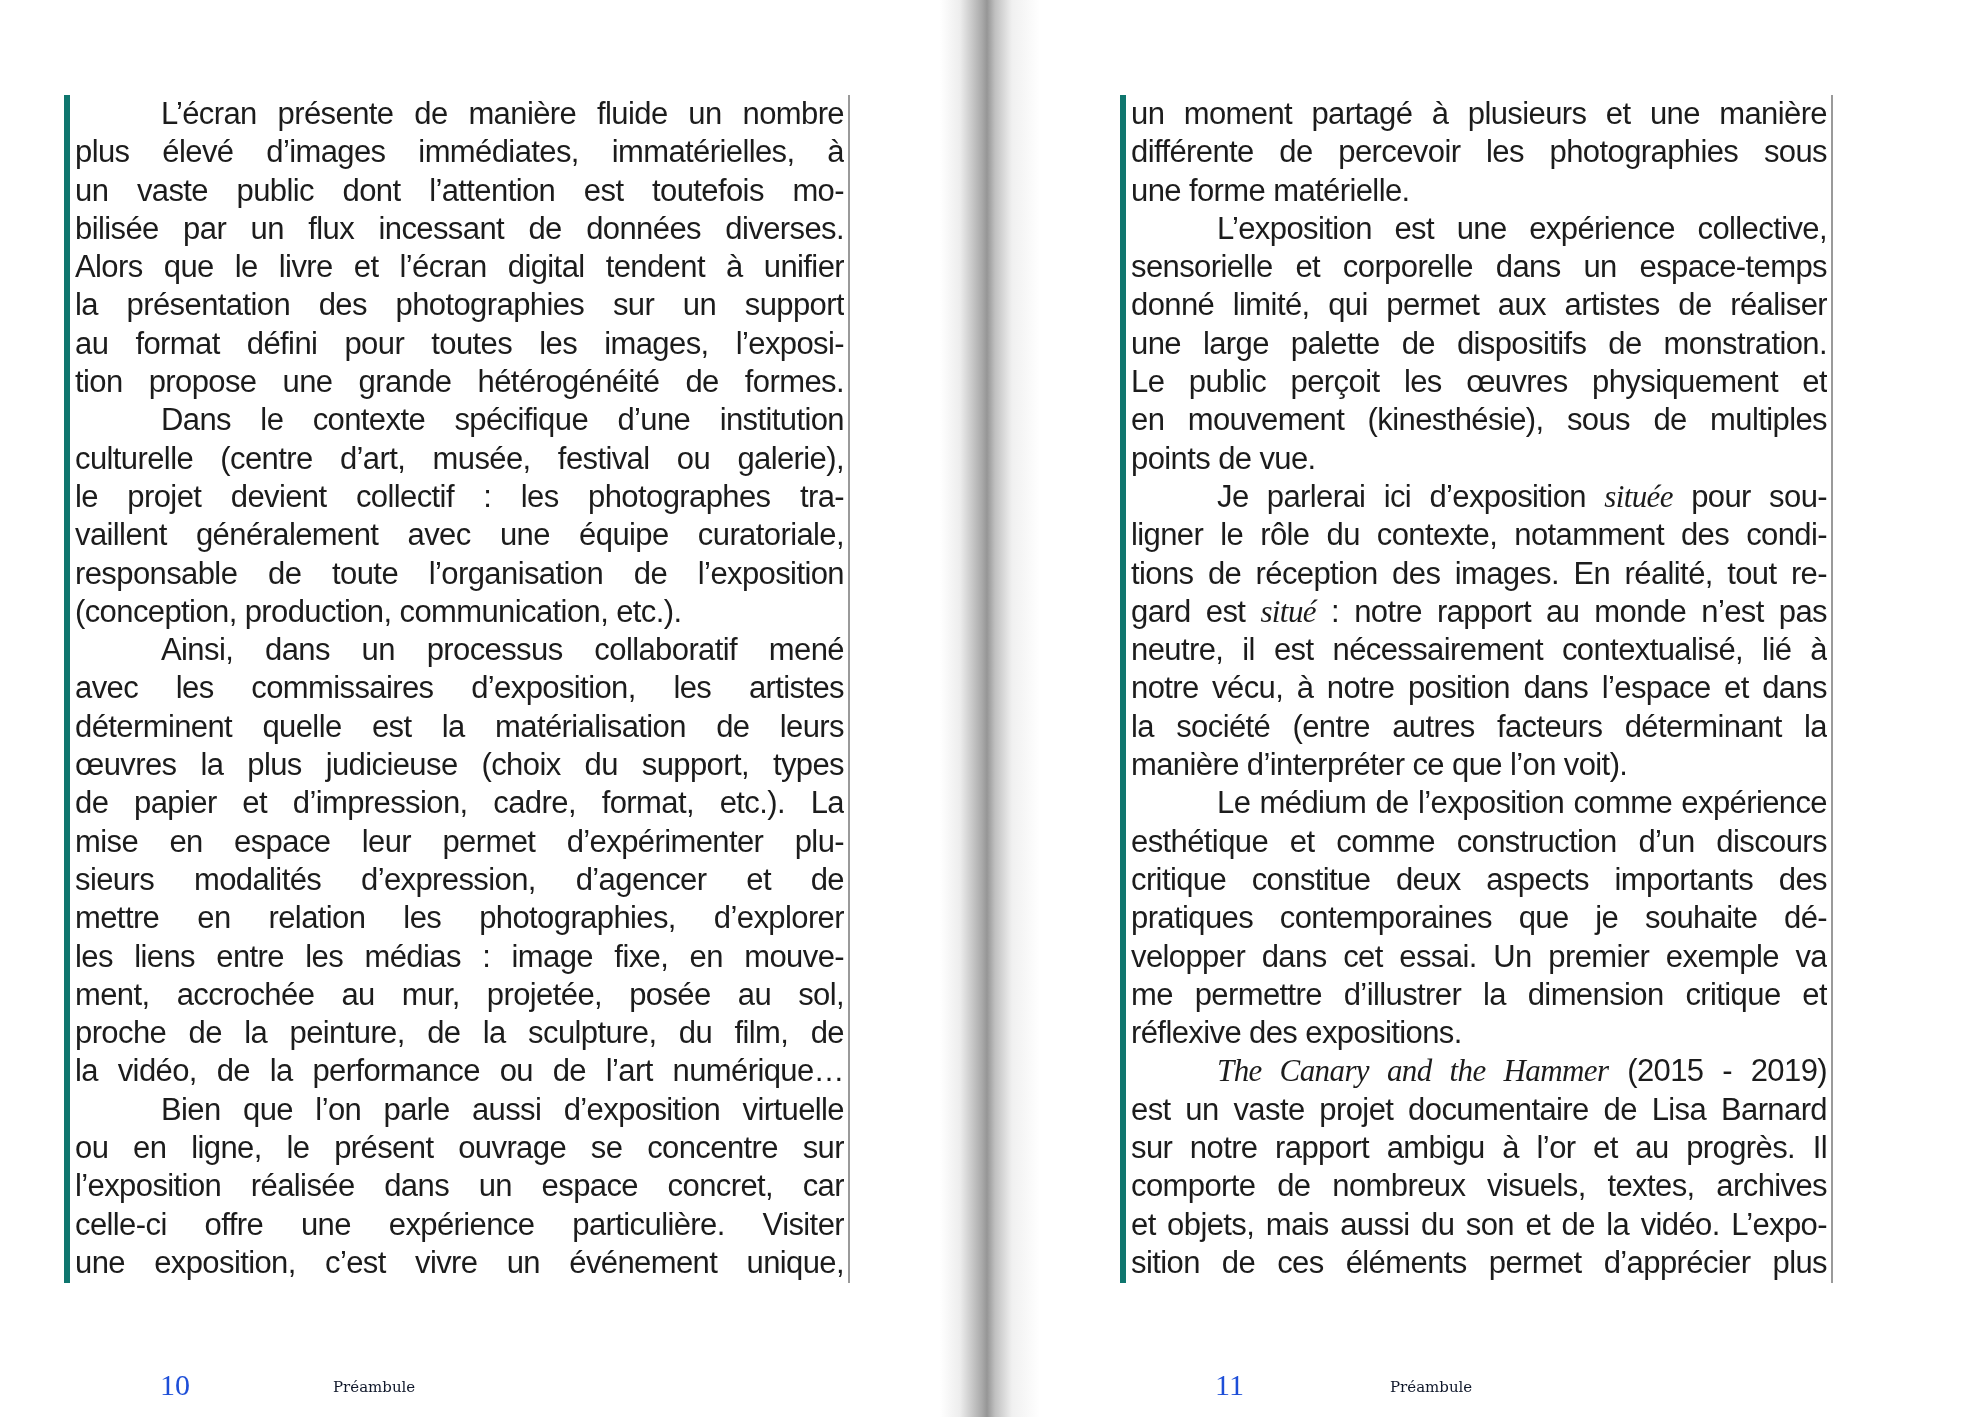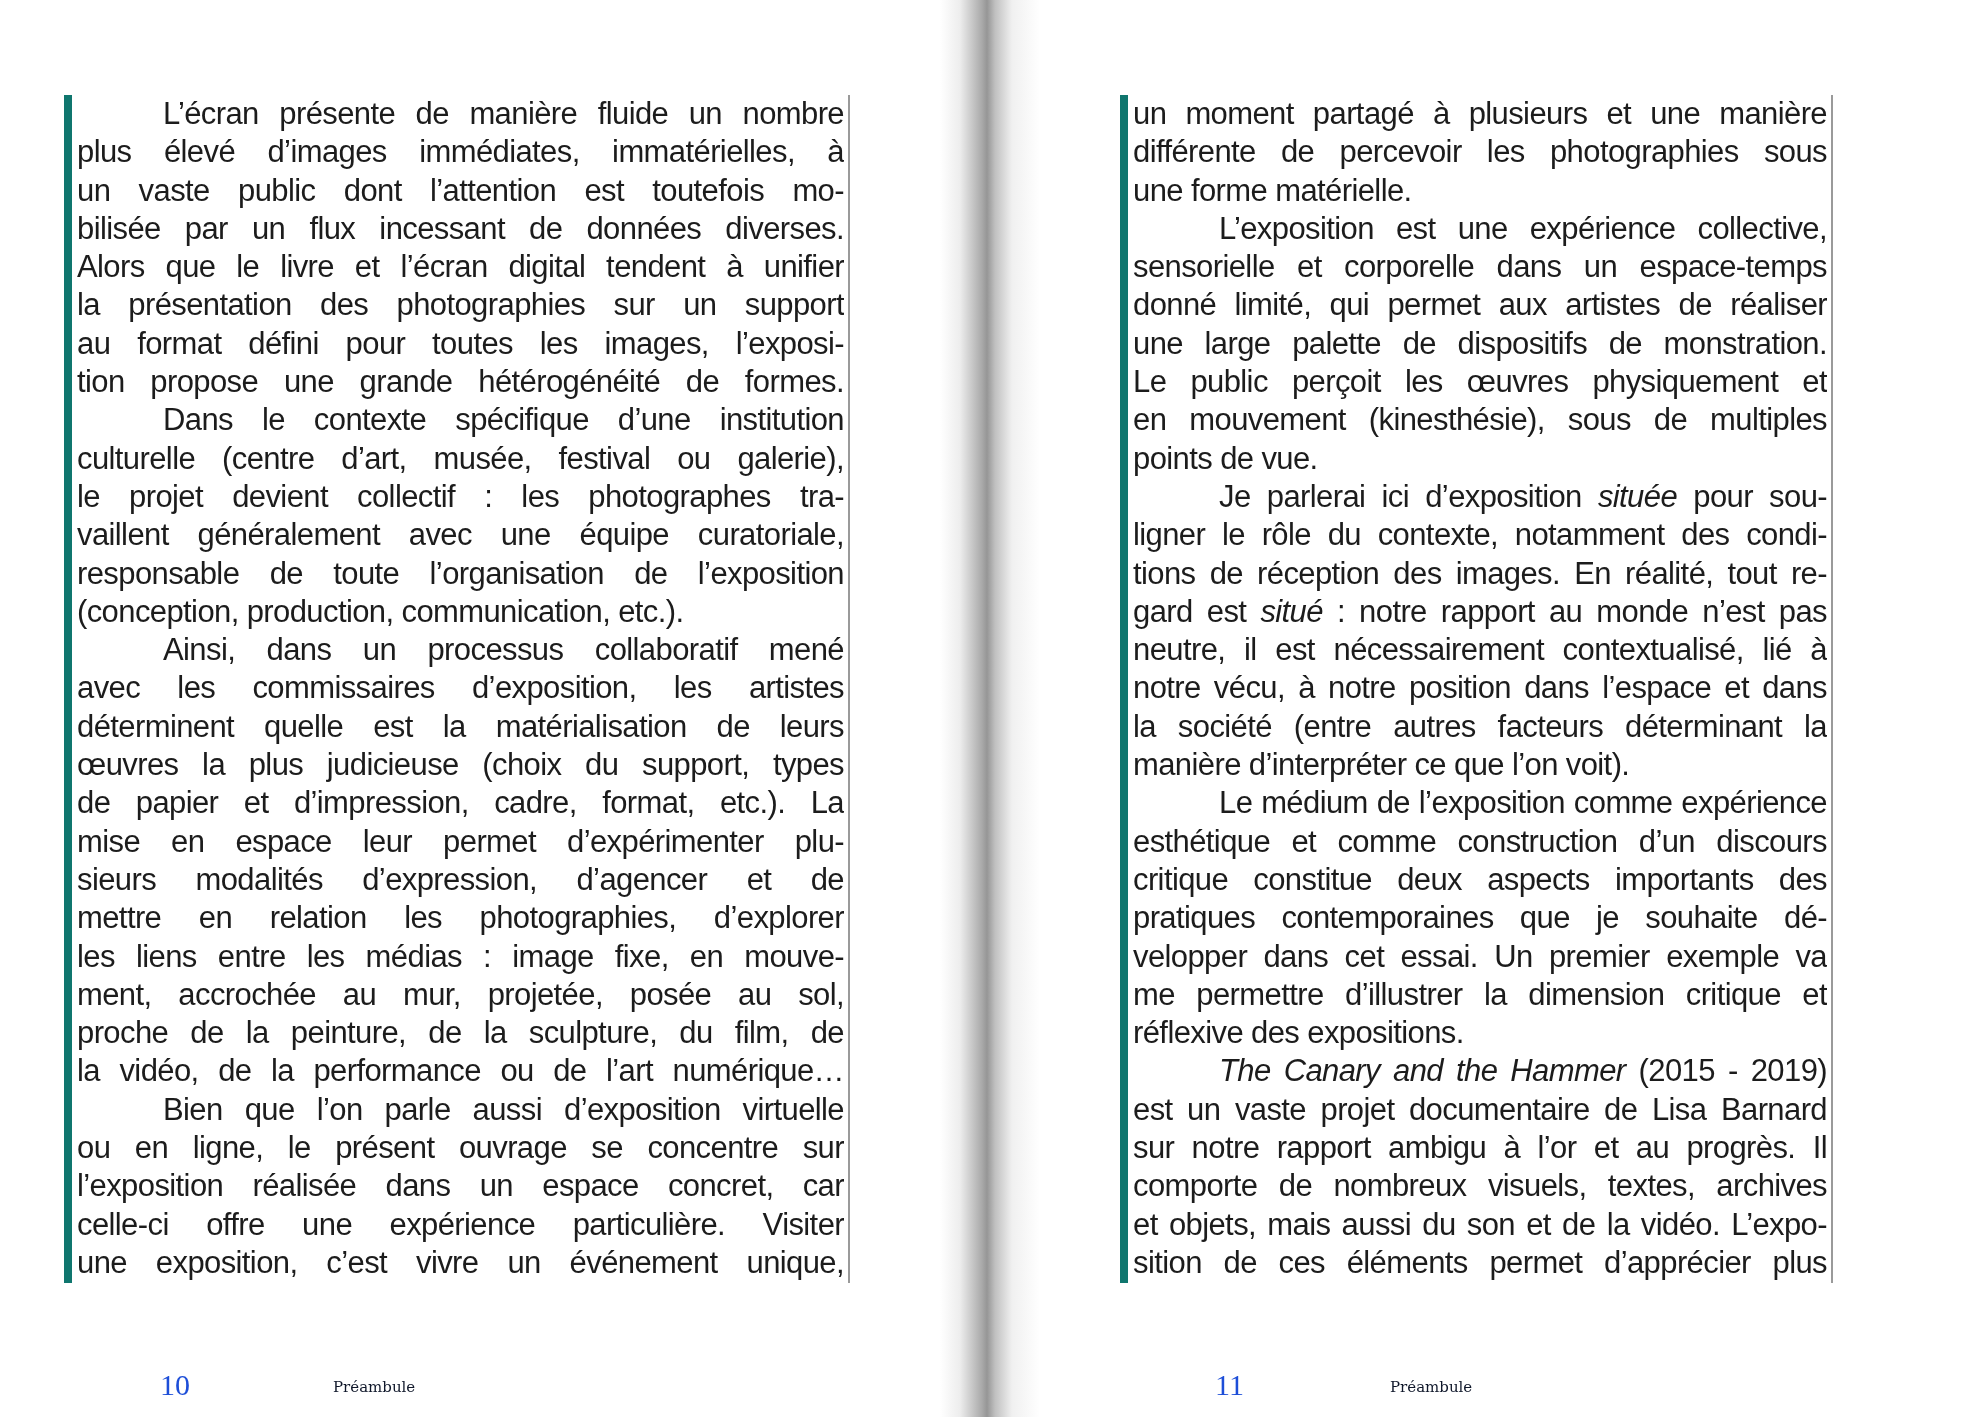--- a/index.html
+++ b/index.html
@@ -15,35 +15,35 @@
       rgba(255,255,255,0) 0%,
       rgba(225,225,225,0.6) 20%,
       rgba(160,160,160,0.9) 42%,
       rgba(150,150,150,1) 47%,
       rgba(185,185,185,0.9) 55%,
       rgba(230,230,230,0.6) 72%,
       rgba(255,255,255,0) 100%);
   }
   .column {
     position:absolute; top:95px; height:1188px;
-    border-left:8px solid #0f766e; border-right:2px solid #9a9a9a;
+    border-left:6px solid #0f766e; border-right:2px solid #9a9a9a;
     box-sizing:border-box;
     padding:0 4px 0 5px;
   }
   .col-left { left:64px; width:786px; }
   .col-right { left:1120px; width:713px; }
   .line {
     display:block; height:38.3px; line-height:38.3px;
     font-size:31px; letter-spacing:-0.6px;
     white-space:nowrap; text-align:justify; text-align-last:justify;
     overflow:hidden;
   }
   .line.last { text-align-last:left; }
   .line.indent { padding-left:86px; }
-  .line i { font-style:italic; }
+  .line i { font-style:italic;font-family:Liberation Serif, serif; }
   .folio {
     position:absolute; top:1368px;
     font-family:Liberation Serif, serif; font-size:30px; color:#1d4ed8;
   }
   .running {
     position:absolute; top:1378px;
     font-family:"DejaVu Serif", serif; font-size:15px; color:#0f172a;
   }
 </style>
 </head>

